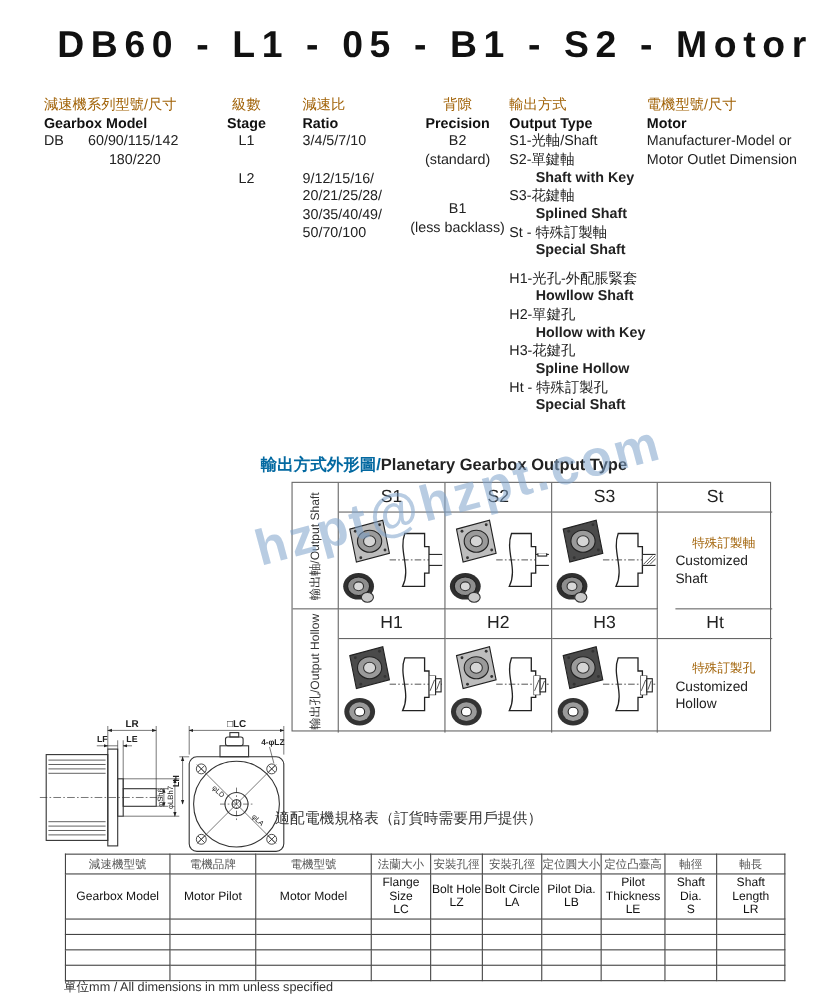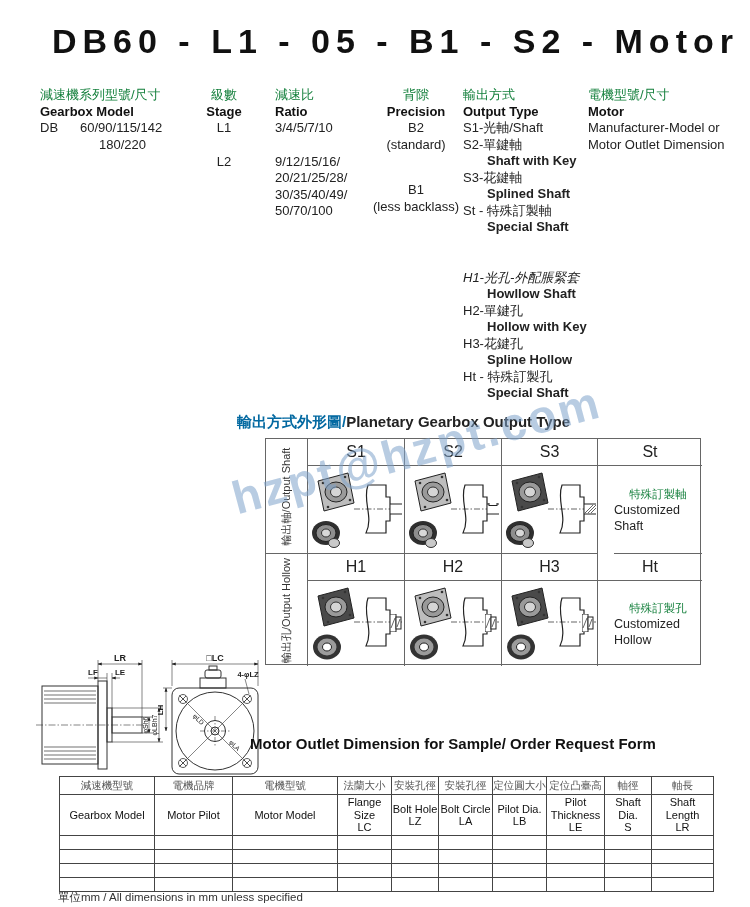--- a/index.html
+++ b/index.html
@@ -3,35 +3,35 @@
 <meta charset="utf-8">
 <style>
   html,body{margin:0;padding:0;background:#fff;}
   .page{position:relative;width:750px;height:907px;background:#fff;overflow:hidden;
         font-family:"Liberation Sans", sans-serif;color:#222;border-radius:16px;}
   
   .title{position:absolute;left:52px;top:22px;font-size:34px;font-weight:bold;
          letter-spacing:6px;white-space:nowrap;color:#111;}
   
   .legcol{position:absolute;top:87px;font-size:13px;line-height:16.5px;}
-  .cnline{color:#15803d;}
+  .cnline{color:#a16207;}
   .bold{font-weight:bold;color:#111;}
   .ctr{text-align:center;}
   .c-gearbox{left:40px;width:160px;}
   .c-stage{left:195px;width:58px;}
   .c-ratio{left:275px;width:100px;}
   .c-prec{left:370px;width:92px;}
   .c-out{left:463px;width:132px;}
   .c-motor{left:588px;width:152px;}
   .dbrow span.pref{display:inline-block;width:40px;}
   .indent{margin-left:59px;}
   .sub{margin-left:24px;font-weight:bold;}
   .gap17{margin-top:17px;}
   .gap29{margin-top:29px;}
-  .gap23{margin-top:34px;font-style:italic;}
+  .gap23{margin-top:9px;}
   
   .wm{position:absolute;left:233px;top:472px;font-size:46px;font-weight:600;
       letter-spacing:3px;color:rgba(125,162,203,0.55);transform:rotate(-15deg);
       transform-origin:0 50%;pointer-events:none;white-space:nowrap;z-index:5;}
   
   .ot-title{position:absolute;left:237px;top:413px;font-size:15px;font-weight:bold;color:#222;}
   .ot-title .cnpart{font-weight:600;color:#0369a1;}
   .outtab{position:absolute;left:265px;top:438px;width:436px;height:227px;
           display:grid;grid-template-columns:42px 97px 97px 96px 104px;
           grid-template-rows:27px 88px 27px 85px;border:1px solid #666;box-sizing:border-box;}
@@ -351,21 +351,21 @@
     <text x="112" y="77" font-size="7" text-anchor="middle" transform="rotate(-90 112 77)">φSh6</text>
     <text x="121" y="77" font-size="7" text-anchor="middle" transform="rotate(-90 121 77)">φLBh7</text>
     <text x="179" y="13" font-size="9" font-weight="bold" text-anchor="middle">□LC</text>
     <text x="212" y="29" font-size="7.5" font-weight="bold" text-anchor="middle">4-φLZ</text>
     <text x="127" y="62" font-size="8" font-weight="bold" text-anchor="middle" transform="rotate(-90 127 62)">LH</text>
     <text x="161" y="73" font-size="6.5" text-anchor="middle" transform="rotate(45 161 73)">φLD</text>
     <text x="197" y="99" font-size="6.5" text-anchor="middle" transform="rotate(45 197 99)">φLA</text>
   </svg>
 
   <div class="rf-title">
-    <div class="enline">Motor Outlet Dimension for Sample/ Order Request Form</div>
+    <div class="cnline">適配電機規格表（訂貨時需要用戶提供）</div>
   </div>
 
   <table class="reqtab">
     <colgroup>
       <col style="width:95px">
         <col style="width:78px">
         <col style="width:105px">
       <col style="width:54px">
         <col style="width:47px">
         <col style="width:54px">

